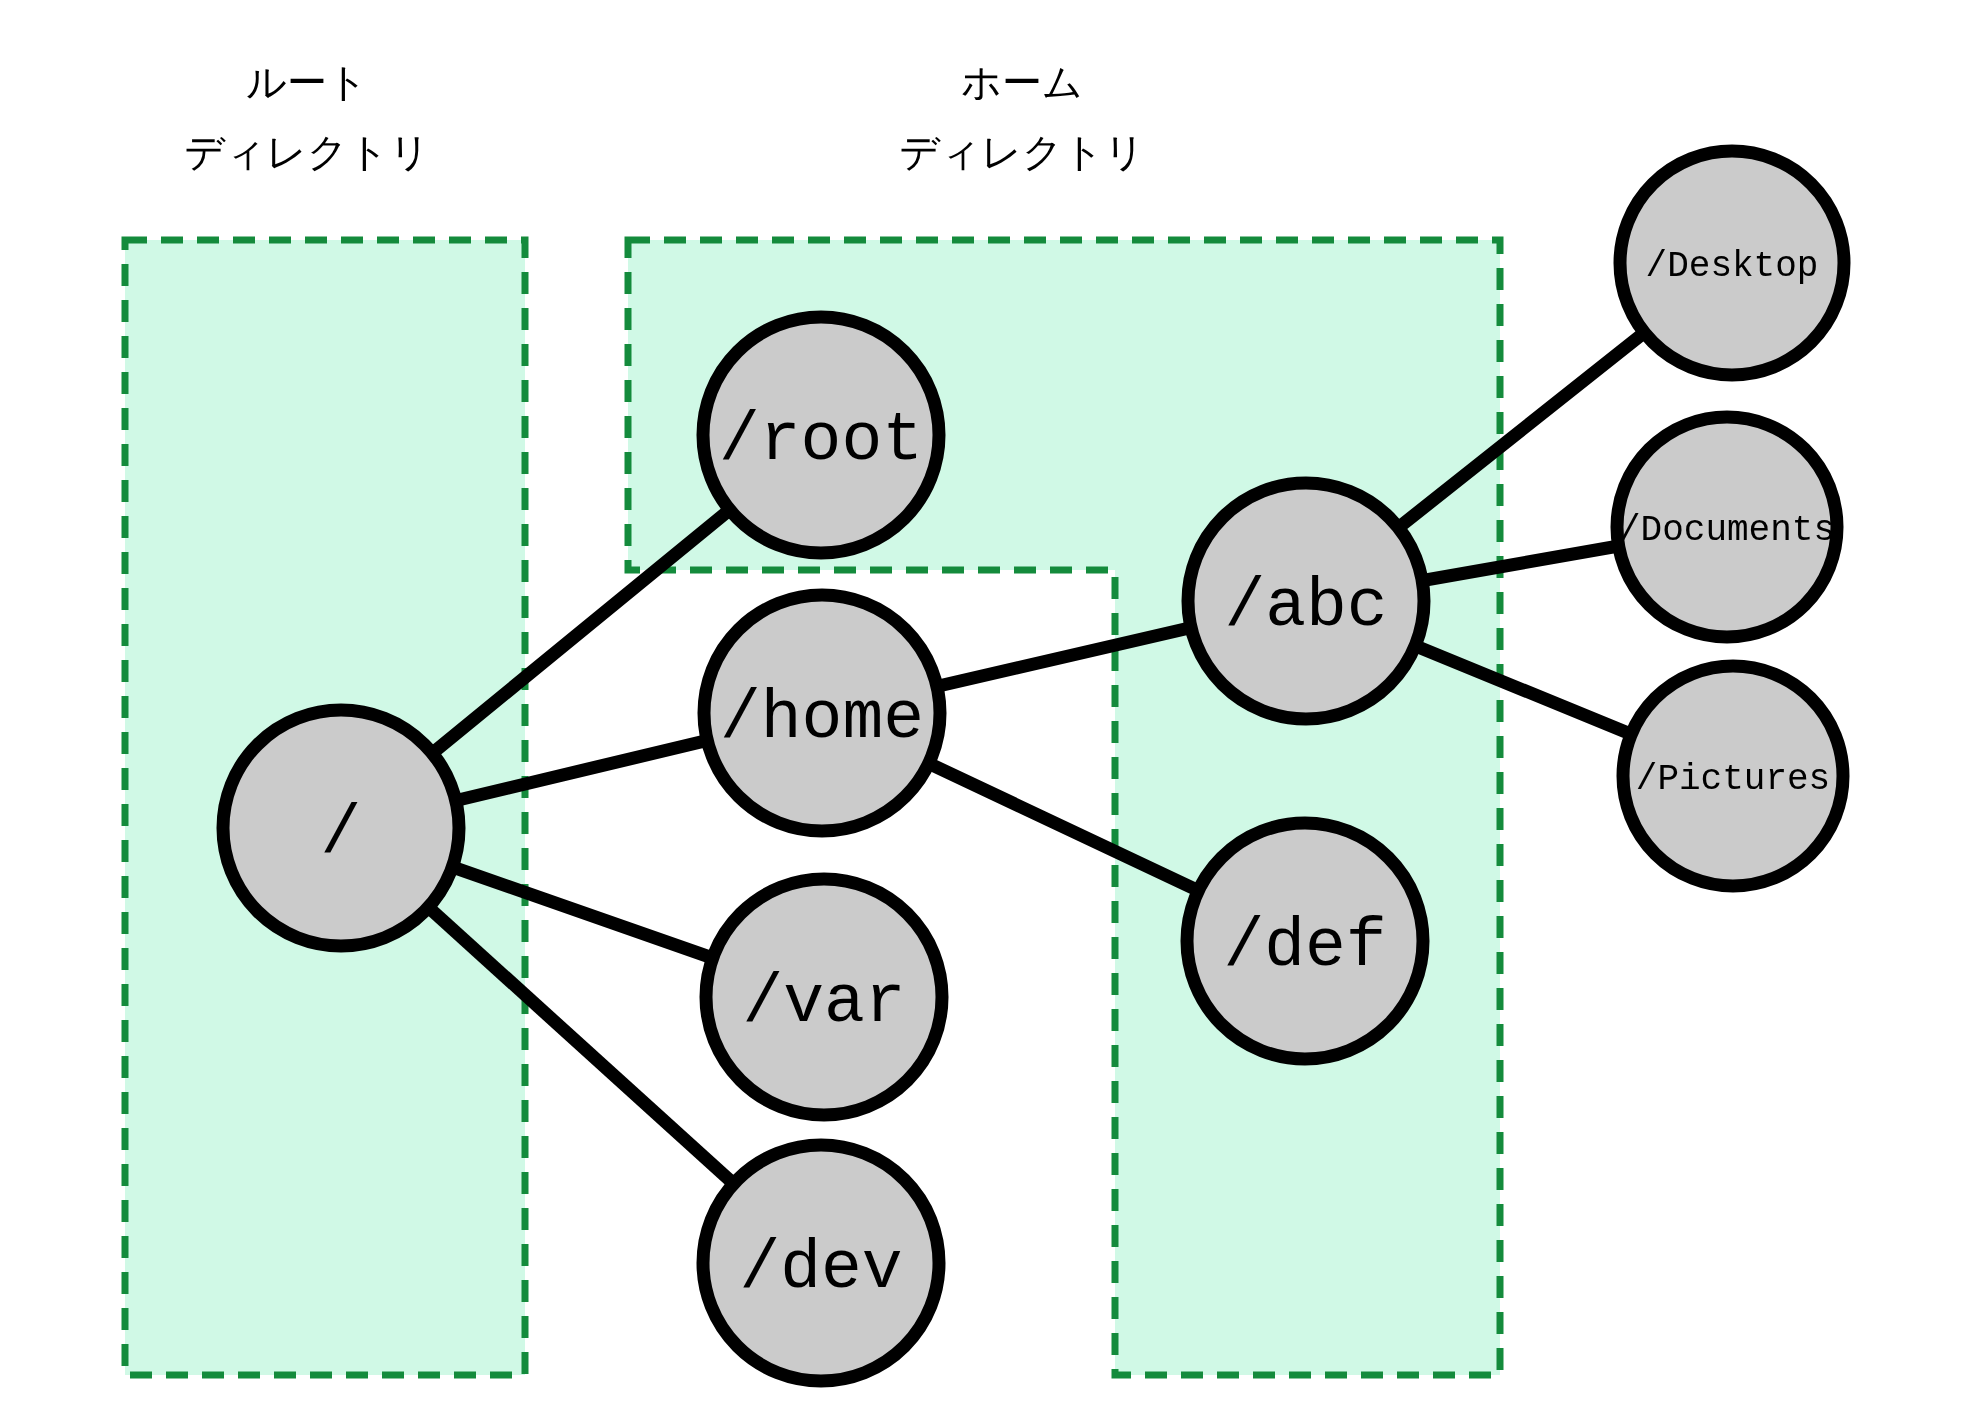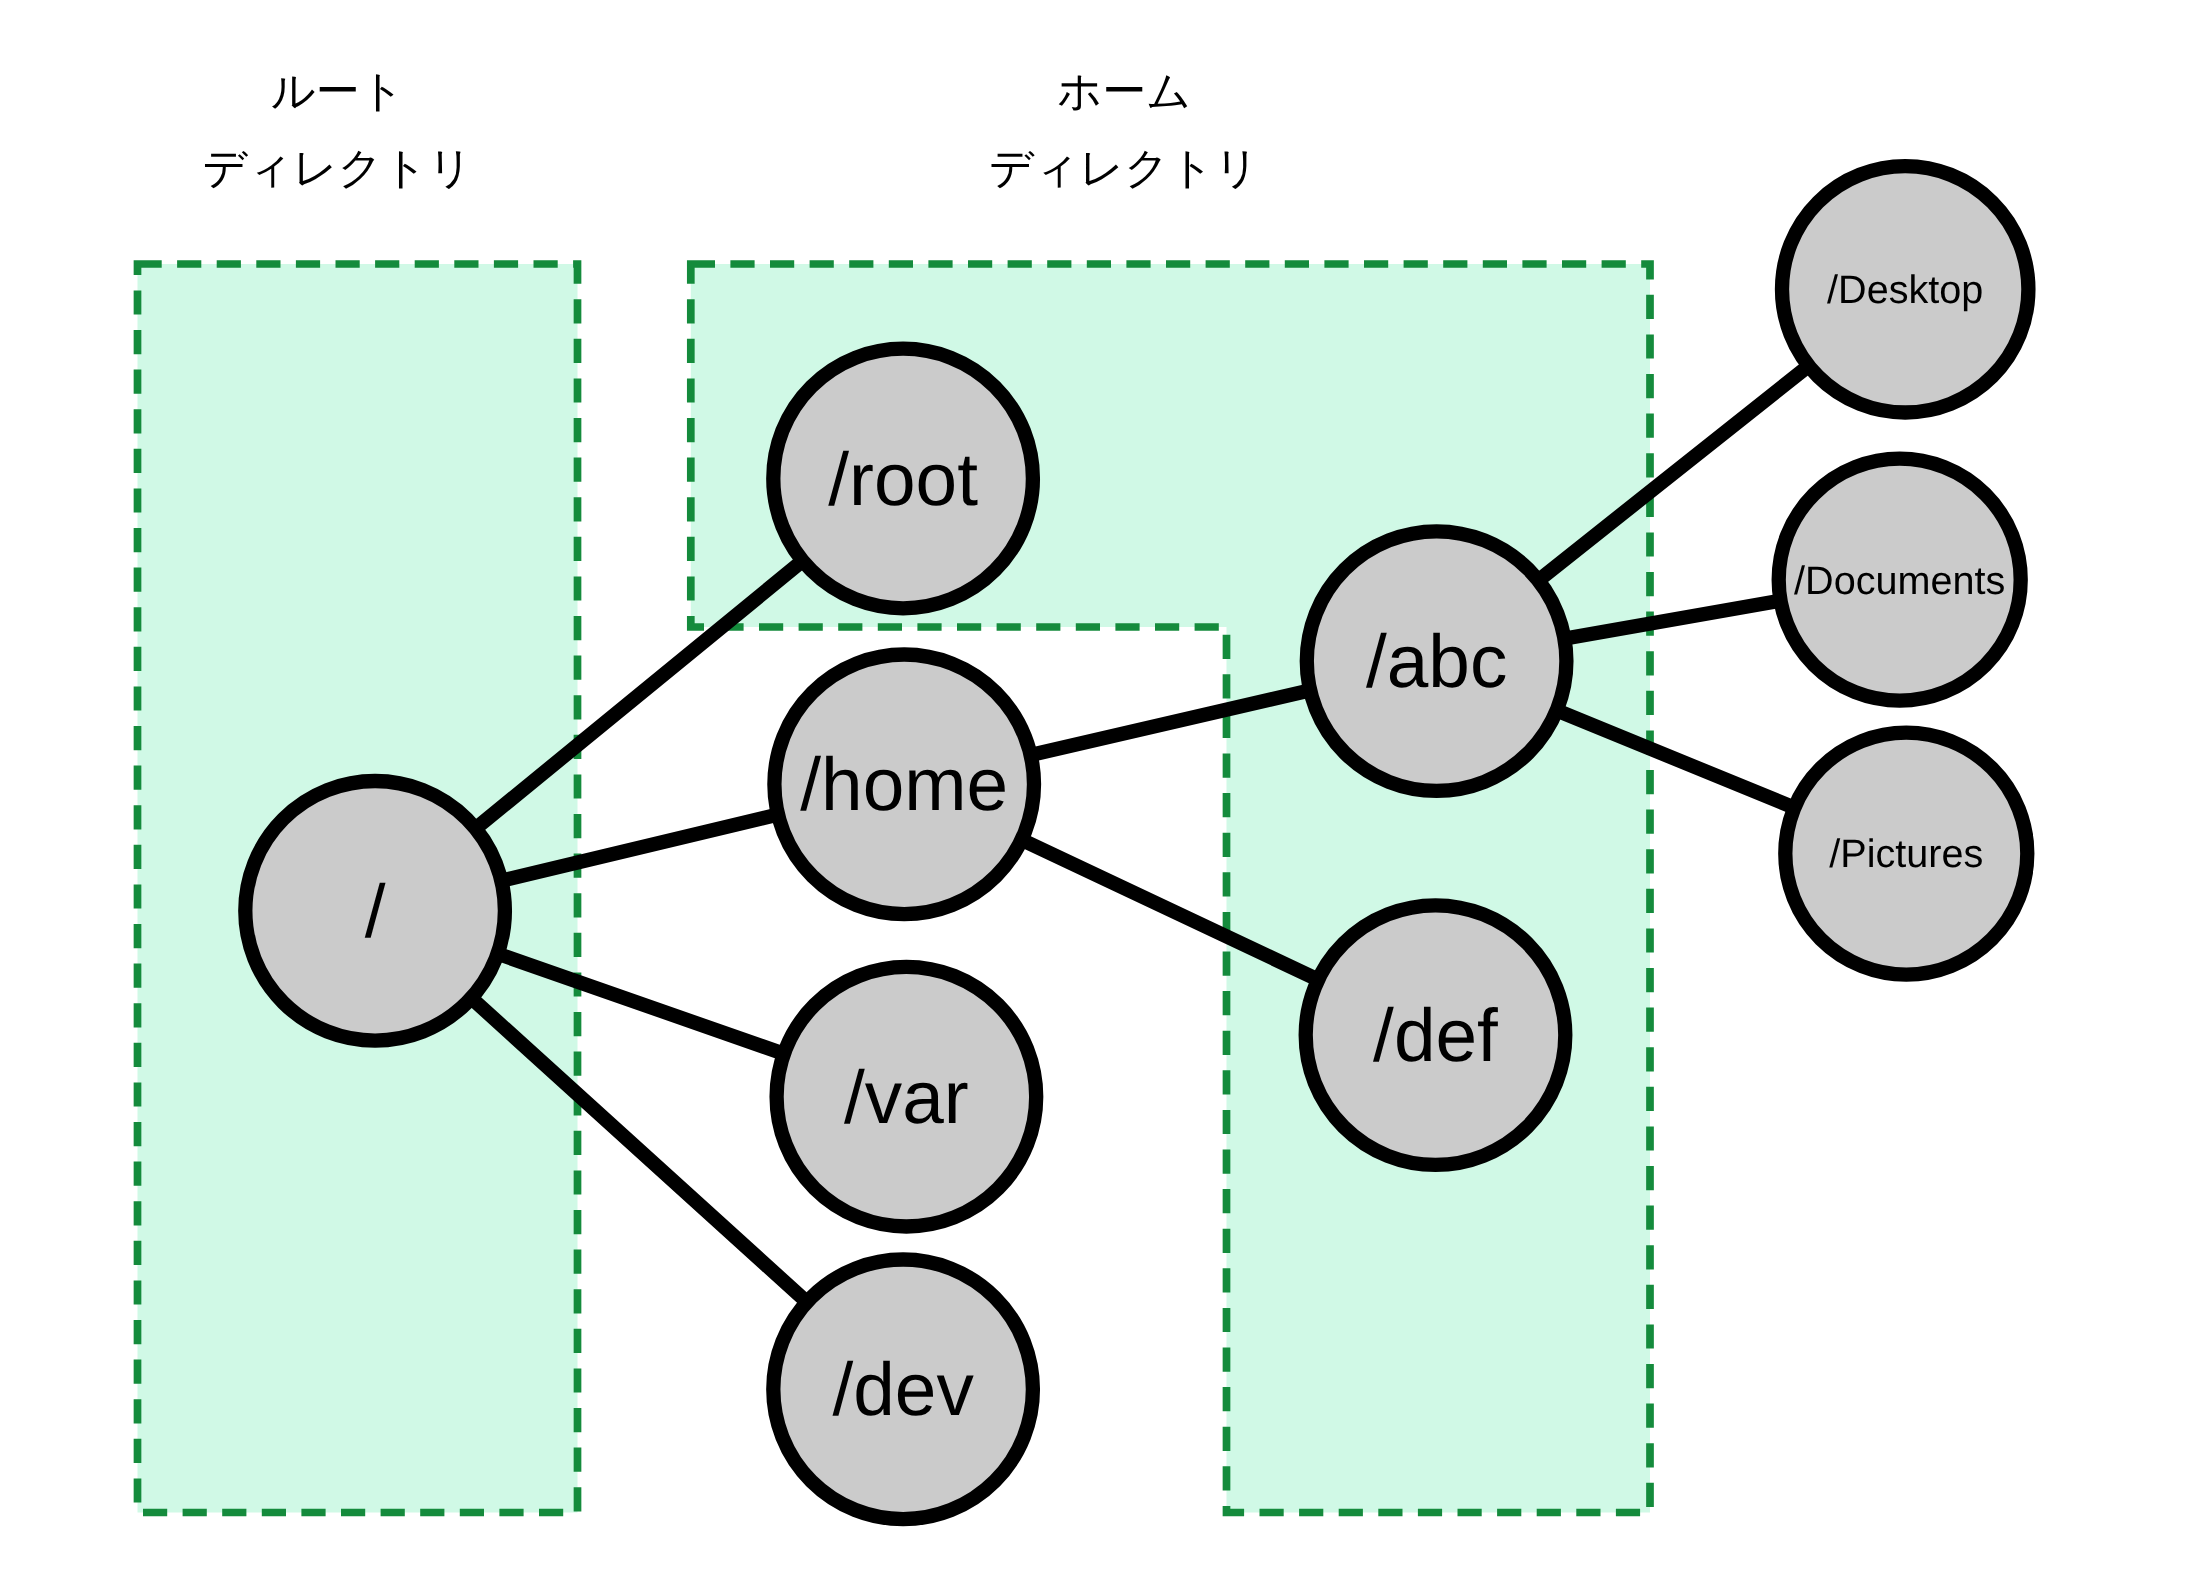--- a/index.html
+++ b/index.html
@@ -8,21 +8,21 @@
     --node-fill:#cbcbcb;
     --node-border:#000000;
     --edge:#000000;
     --text:#000000;
   }
   html,body{margin:0;padding:0;background:#ffffff;}
   .stage{
     position:relative;
     width:1988px;height:1428px;
     background:#ffffff;
-    font-family:Liberation Sans, sans-serif;
+    font-family:Liberation Mono, monospace;
     overflow:hidden;
   }
   svg{display:block;}
   .region-fill{fill:var(--region-fill);stroke:none;}
   .region-outline{fill:none;stroke:var(--region-border);stroke-width:7;stroke-dasharray:22 14;}
   .edge{stroke:var(--edge);stroke-width:13;stroke-linecap:round;}
   .node-circle{fill:var(--node-fill);stroke:var(--node-border);stroke-width:13;}
   .node-label{fill:var(--text);font-size:68px;text-anchor:middle;}
   .node-label-small{fill:var(--text);font-size:36px;text-anchor:middle;}
   .jp-label{fill:var(--text);font-size:40px;text-anchor:middle;}

